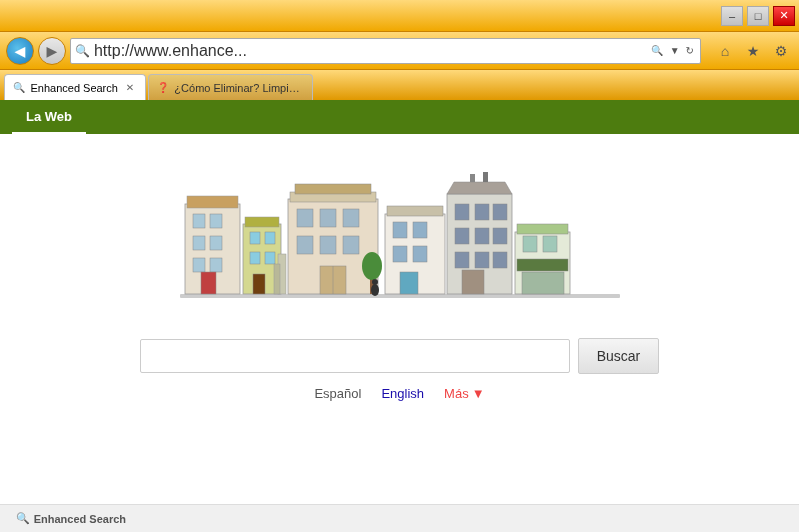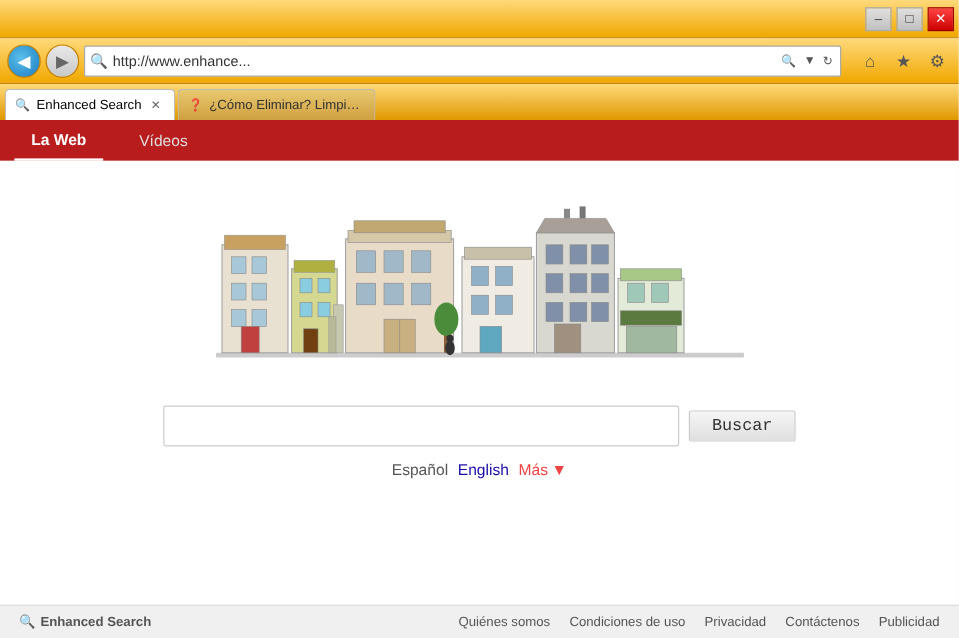--- a/index.html
+++ b/index.html
@@ -65,21 +65,21 @@
       border-radius: 2px;
       height: 26px;
       padding: 0 4px;
       gap: 4px;
     }
     .address-icon {
       font-size: 12px;
     }
     .address-text {
       flex: 1;
-      font-size: 12px;
+      font-size: 16px;
       color: #333;
       border: none;
       outline: none;
       background: transparent;
     }
     .address-btns {
       display: flex; gap: 2px; align-items: center;
     }
     .address-small-btn {
       font-size: 10px; color: #555; cursor: pointer; padding: 0 2px;
@@ -137,26 +137,26 @@
       margin-left: 8px;
     }
     .nav-icon-btn {
       width: 24px; height: 24px;
       display: flex; align-items: center; justify-content: center;
       font-size: 14px; color: #555; cursor: pointer;
     }
 
     
     .content-nav {
-      background: #b91c1c;
+      background: #4d7c0f;
       height: 34px;
       display: flex;
       align-items: center;
       padding: 0 12px;
-      gap: 16px;
+      gap: 4px;
     }
     .content-nav-item {
       color: #ddd;
       font-size: 13px;
       padding: 0 14px;
       height: 34px;
       display: flex; align-items: center;
       cursor: pointer;
     }
     .content-nav-item.active {
@@ -200,33 +200,32 @@
     .search-input {
       width: 430px;
       height: 34px;
       border: 1px solid #ccc;
       border-radius: 2px;
       padding: 0 8px;
       font-size: 14px;
       outline: none;
     }
     .search-btn {
-      height: 26px;
+      height: 36px;
       padding: 0 18px;
       background: linear-gradient(to bottom, #f5f5f5, #e0e0e0);
       border: 1px solid #ccc;
       border-radius: 2px;
       font-size: 14px;
       cursor: pointer;
       color: #333;
-      font-family: Liberation Mono, monospace;
     }
 
     .language-row {
-      display: flex; gap: 8px; align-items: center;
+      display: flex; gap: 20px; align-items: center;
       font-size: 13px; color: #555;
     }
     .lang-link {
       cursor: pointer; color: #555;
     }
     .lang-link.active { color: #1a0dab; }
     .mas-dropdown {
       display: flex; align-items: center; gap: 3px;
       cursor: pointer; color: #ef4444;
     }
@@ -298,21 +297,20 @@
     <span class="tab-close">✕</span>
   </div>
   <div class="tab inactive">
     <span class="tab-favicon">❓</span>
     <span class="tab-label">¿Cómo Eliminar? Limpiar su c...</span>
   </div>
 </div>
 
 <div class="content-nav">
   <div class="content-nav-item active">La Web</div>
-  <div class="content-nav-item">Vídeos</div>
 </div>
 
 <div class="page-content">
 
   <div class="building-illustration">
     <svg class="buildings-svg" viewBox="0 0 450 160" xmlns="http://www.w3.org/2000/svg">
 
       <rect x="5" y="140" width="440" height="4" fill="#ccc" rx="1"></rect>
 
       <rect x="10" y="50" width="55" height="90" fill="#e8e0d0" stroke="#999" stroke-width="0.8"></rect>
@@ -416,20 +414,13 @@
       </span>
     </div>
   </div>
 </div>
 
 <div class="page-footer">
   <div class="footer-logo">
     <span>🔍</span>
     <span>Enhanced Search</span>
   </div>
-  <div class="footer-links">
-    <span class="footer-link">Quiénes somos</span>
-    <span class="footer-link">Condiciones de uso</span>
-    <span class="footer-link">Privacidad</span>
-    <span class="footer-link">Contáctenos</span>
-    <span class="footer-link">Publicidad</span>
-  </div>
 </div>
 
 </body></html>

